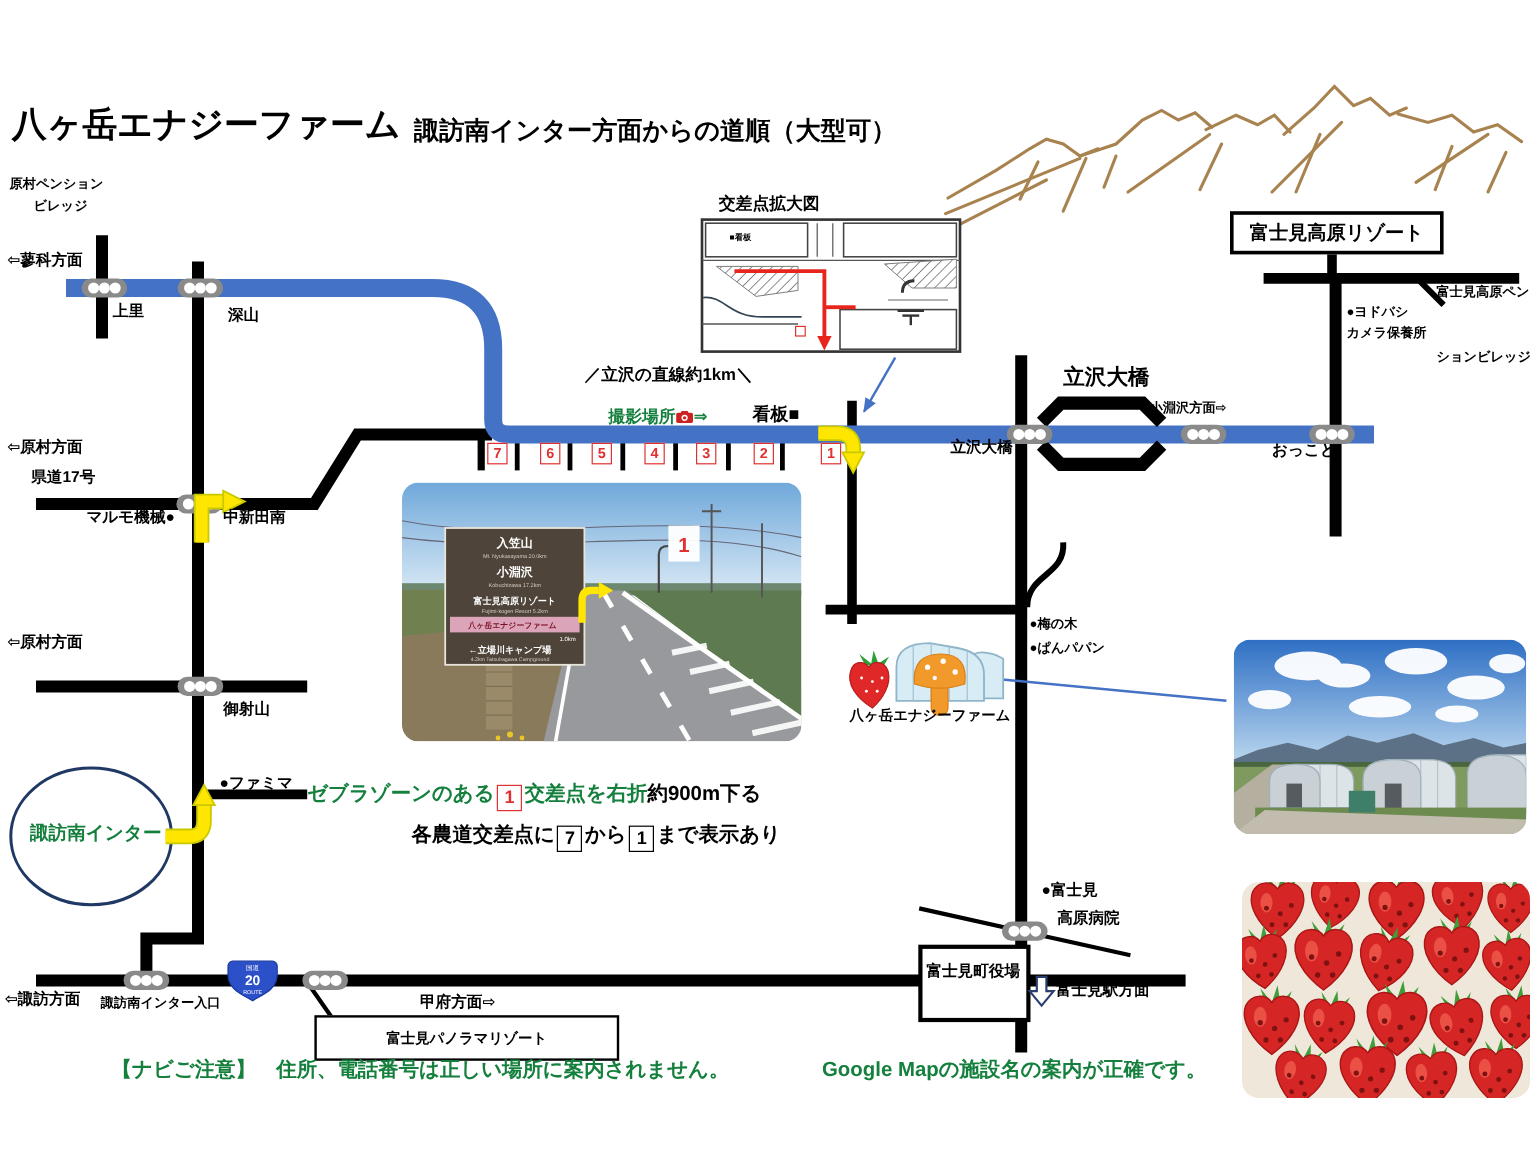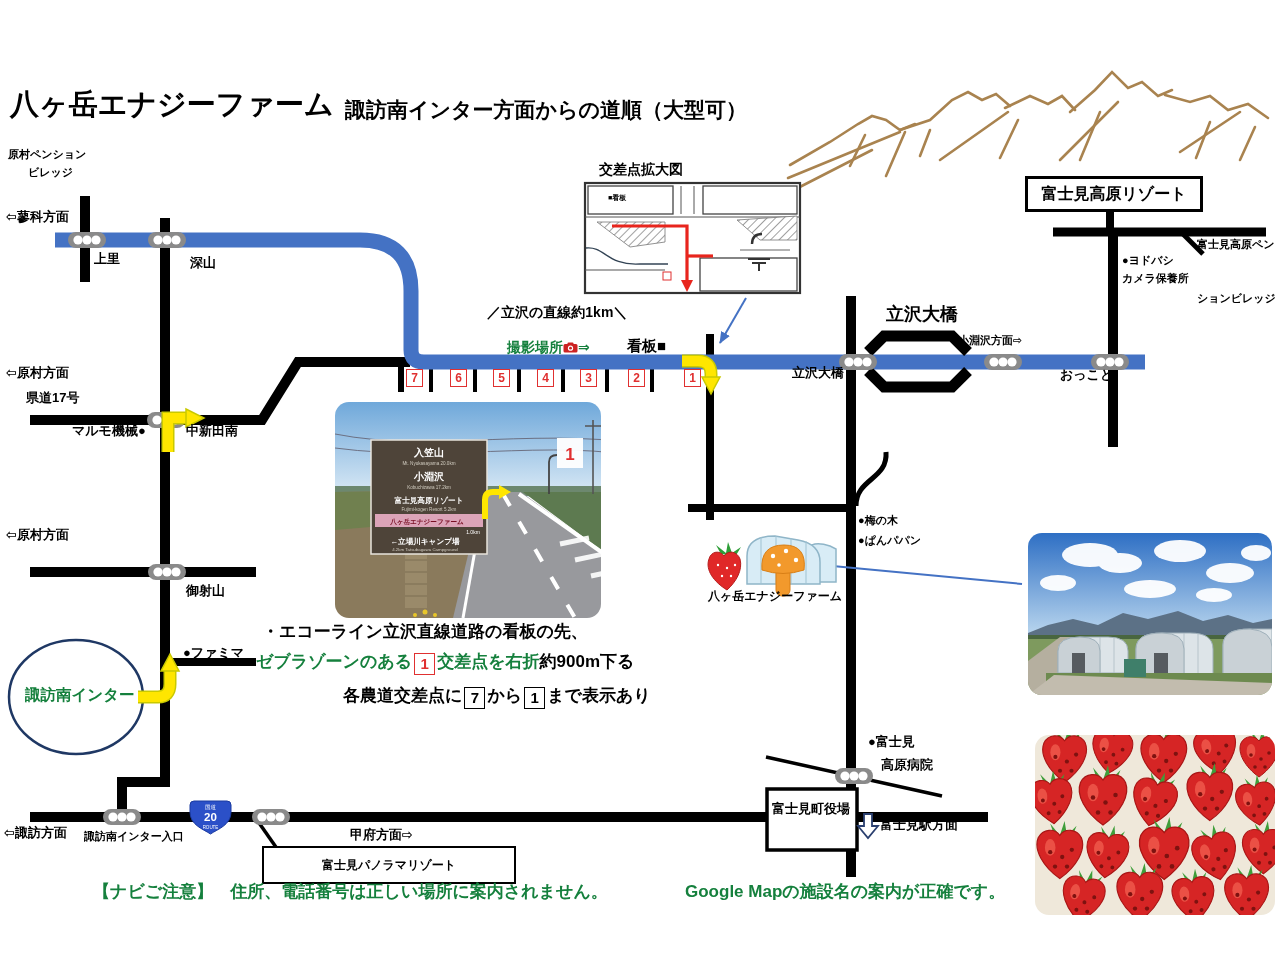--- a/index.html
+++ b/index.html
@@ -194,21 +194,21 @@
         <g fill="#fff">
             <circle cx="773" cy="556" r="2.2"></circle>
             <circle cx="786" cy="551" r="2.2"></circle>
         <circle cx="796" cy="560" r="2.2"></circle>
             <circle cx="779" cy="565" r="1.8"></circle>
           </g>
       </g>
     </g>
   </svg>
 
-  <div class="photo" style="left:335px;top:402px;width:266px;height:216px;">
+  <div class="photo" style="left:335px;top:402px;width:333px;height:216px;">
     <svg width="333" height="216" viewBox="0 0 333 216">
       <defs>
         <linearGradient id="sky1" x1="0" y1="0" x2="0" y2="1">
           <stop offset="0" stop-color="#6fa8da"></stop>
             <stop offset="1" stop-color="#dcebf6"></stop>
         </linearGradient>
       </defs>
       <rect width="333" height="95" fill="url(#sky1)"></rect>
       <rect y="84" width="333" height="10" fill="#52704e" opacity="0.8"></rect>
       <polygon points="0,90 150,88 128,216 0,216" fill="#8a7a5c"></polygon>
@@ -416,21 +416,20 @@
   <div class="lbl" style="left:868px;top:735px;font-size:13px;">●富士見</div>
   <div class="lbl" style="left:881px;top:758px;font-size:13px;">高原病院</div>
   <div class="lbl" style="left:772px;top:802px;font-size:13px;">富士見町役場</div>
   <div class="lbl" style="left:880px;top:818px;font-size:13px;">富士見駅方面</div>
 
   <div class="lbl" style="left:4px;top:826px;font-size:13px;">⇦諏訪方面</div>
   <div class="lbl" style="left:84px;top:830px;font-size:11px;">諏訪南インター入口</div>
   <div class="lbl" style="left:350px;top:828px;font-size:13px;">甲府方面⇨</div>
   <div class="boxlabel" style="left:262px;top:846px;width:250px;height:34px;font-size:12px;border-width:2.5px;">富士見パノラマリゾート</div>
 
-  <div class="lbl" style="left:262px;top:622px;font-size:17px;font-weight:600;">・エコーライン立沢直線道路の看板の先、</div>
   <div class="lbl" style="left:256px;top:652px;font-size:17px;font-weight:600;">
     <span class="red">ゼブラゾーンのある</span><span class="inb r">1</span><span class="red">交差点を右折</span><span>約900m下る</span>
   </div>
   <div class="lbl" style="left:343px;top:686px;font-size:17px;font-weight:600;">
     <span>各農道交差点に</span><span class="inb k">7</span><span>から</span><span class="inb k">1</span><span>まで表示あり</span>
   </div>
 
   <div class="lbl red" style="left:685px;top:882px;font-size:17px;">Google Mapの施設名の案内が正確です。</div>
   <div class="lbl red" style="left:93px;top:882px;font-size:17px;">【ナビご注意】　住所、電話番号は正しい場所に案内されません。</div>
 

